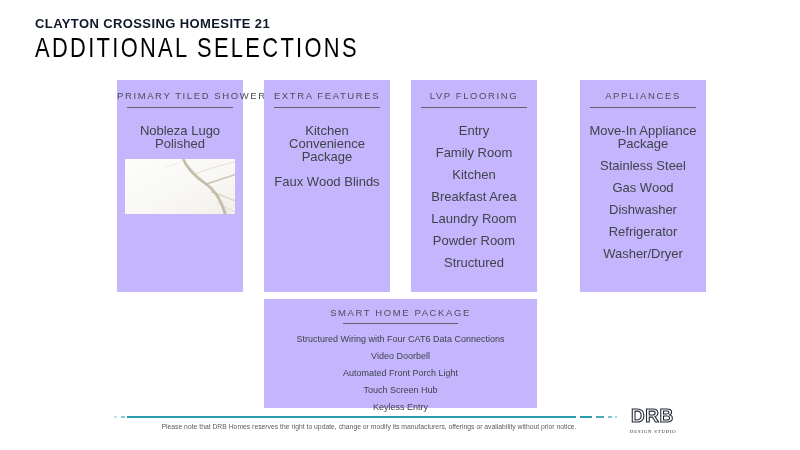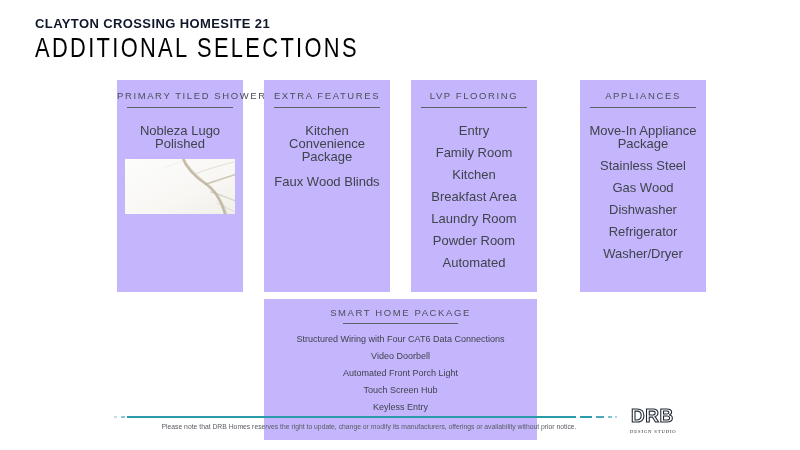--- a/index.html
+++ b/index.html
@@ -36,21 +36,21 @@
   .card-item{
     font-size:13px;line-height:13px;margin-bottom:9px;padding:0 6px;
     color:#3f444b;text-align:center;
   }
   
   .swatch{
     width:110px;height:55px;margin:3px auto 0 auto;display:block;
     box-shadow:0 0 0 1px rgba(0,0,0,.04) inset;
   }
   
-  .card.smart{left:264px;top:299px;width:273px;height:141px;}
+  .card.smart{left:264px;top:299px;width:273px;height:109px;}
   .card.smart .card-header{margin-top:8px;}
   .card.smart .card-rule{margin:5px 79px 0 79px;}
   .card.smart .card-items{margin-top:9px;}
   .card.smart .card-item{font-size:9px;line-height:12px;margin-bottom:5px;}
   
   .divider{position:absolute;height:2px;background:#2b9aab;top:416px;}
   .d-solid{left:127px;width:449px;}
   .d1{left:580px;width:12px;} .d2{left:596px;width:8px;opacity:.85;}
   .d3{left:608px;width:4px;opacity:.6;} .d4{left:615px;width:2px;opacity:.4;}
   .d-l1{left:121px;width:4px;opacity:.55;} .d-l2{left:114px;width:3px;opacity:.3;}
@@ -112,21 +112,21 @@
 <div class="card c3">
   <div class="card-header">LVP FLOORING</div>
   <div class="card-rule"></div>
   <div class="card-items">
       <div class="card-item">Entry</div>
       <div class="card-item">Family Room</div>
       <div class="card-item">Kitchen</div>
       <div class="card-item">Breakfast Area</div>
       <div class="card-item">Laundry Room</div>
       <div class="card-item">Powder Room</div>
-      <div class="card-item">Automated</div>
+      <div class="card-item">Structured</div>
     </div>
 </div>
 
 <div class="card c4">
   <div class="card-header">APPLIANCES</div>
   <div class="card-rule"></div>
   <div class="card-items">
       <div class="card-item">Move-In Appliance Package</div>
       <div class="card-item">Stainless Steel</div>
       <div class="card-item">Gas Wood</div>

